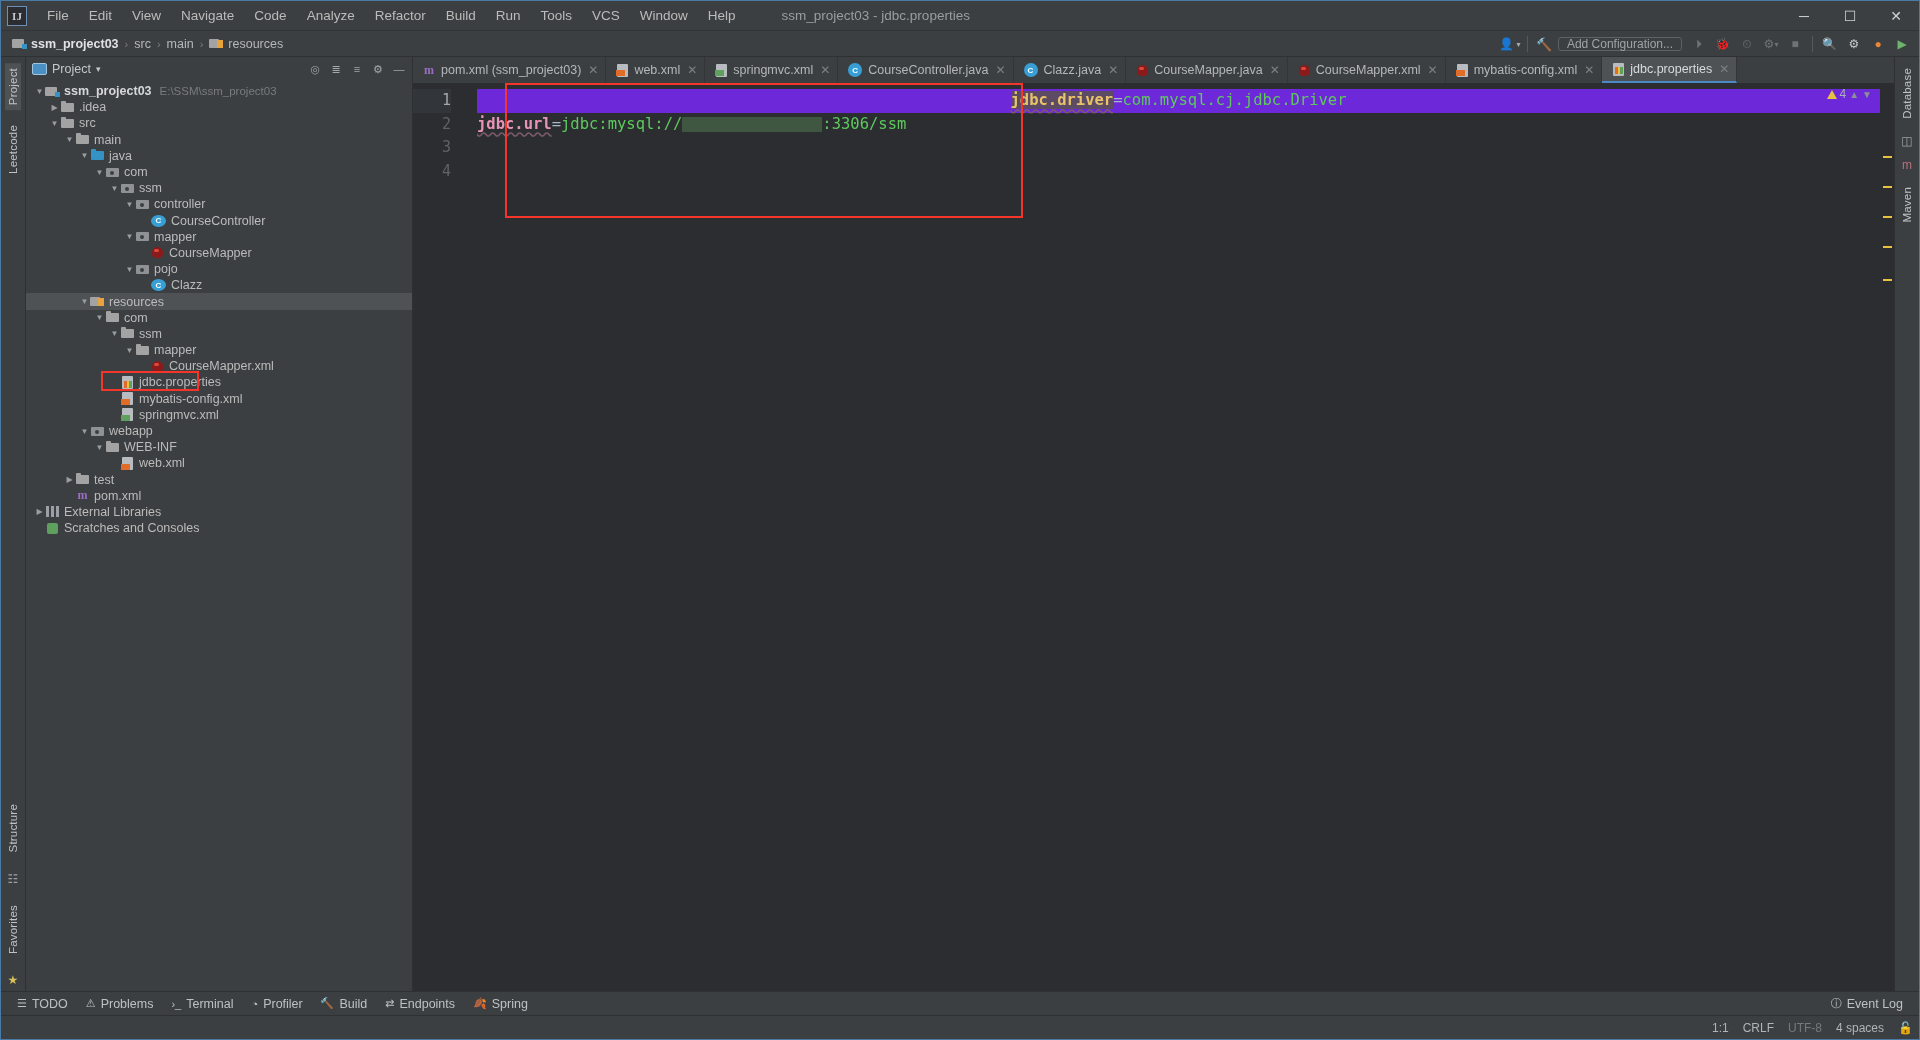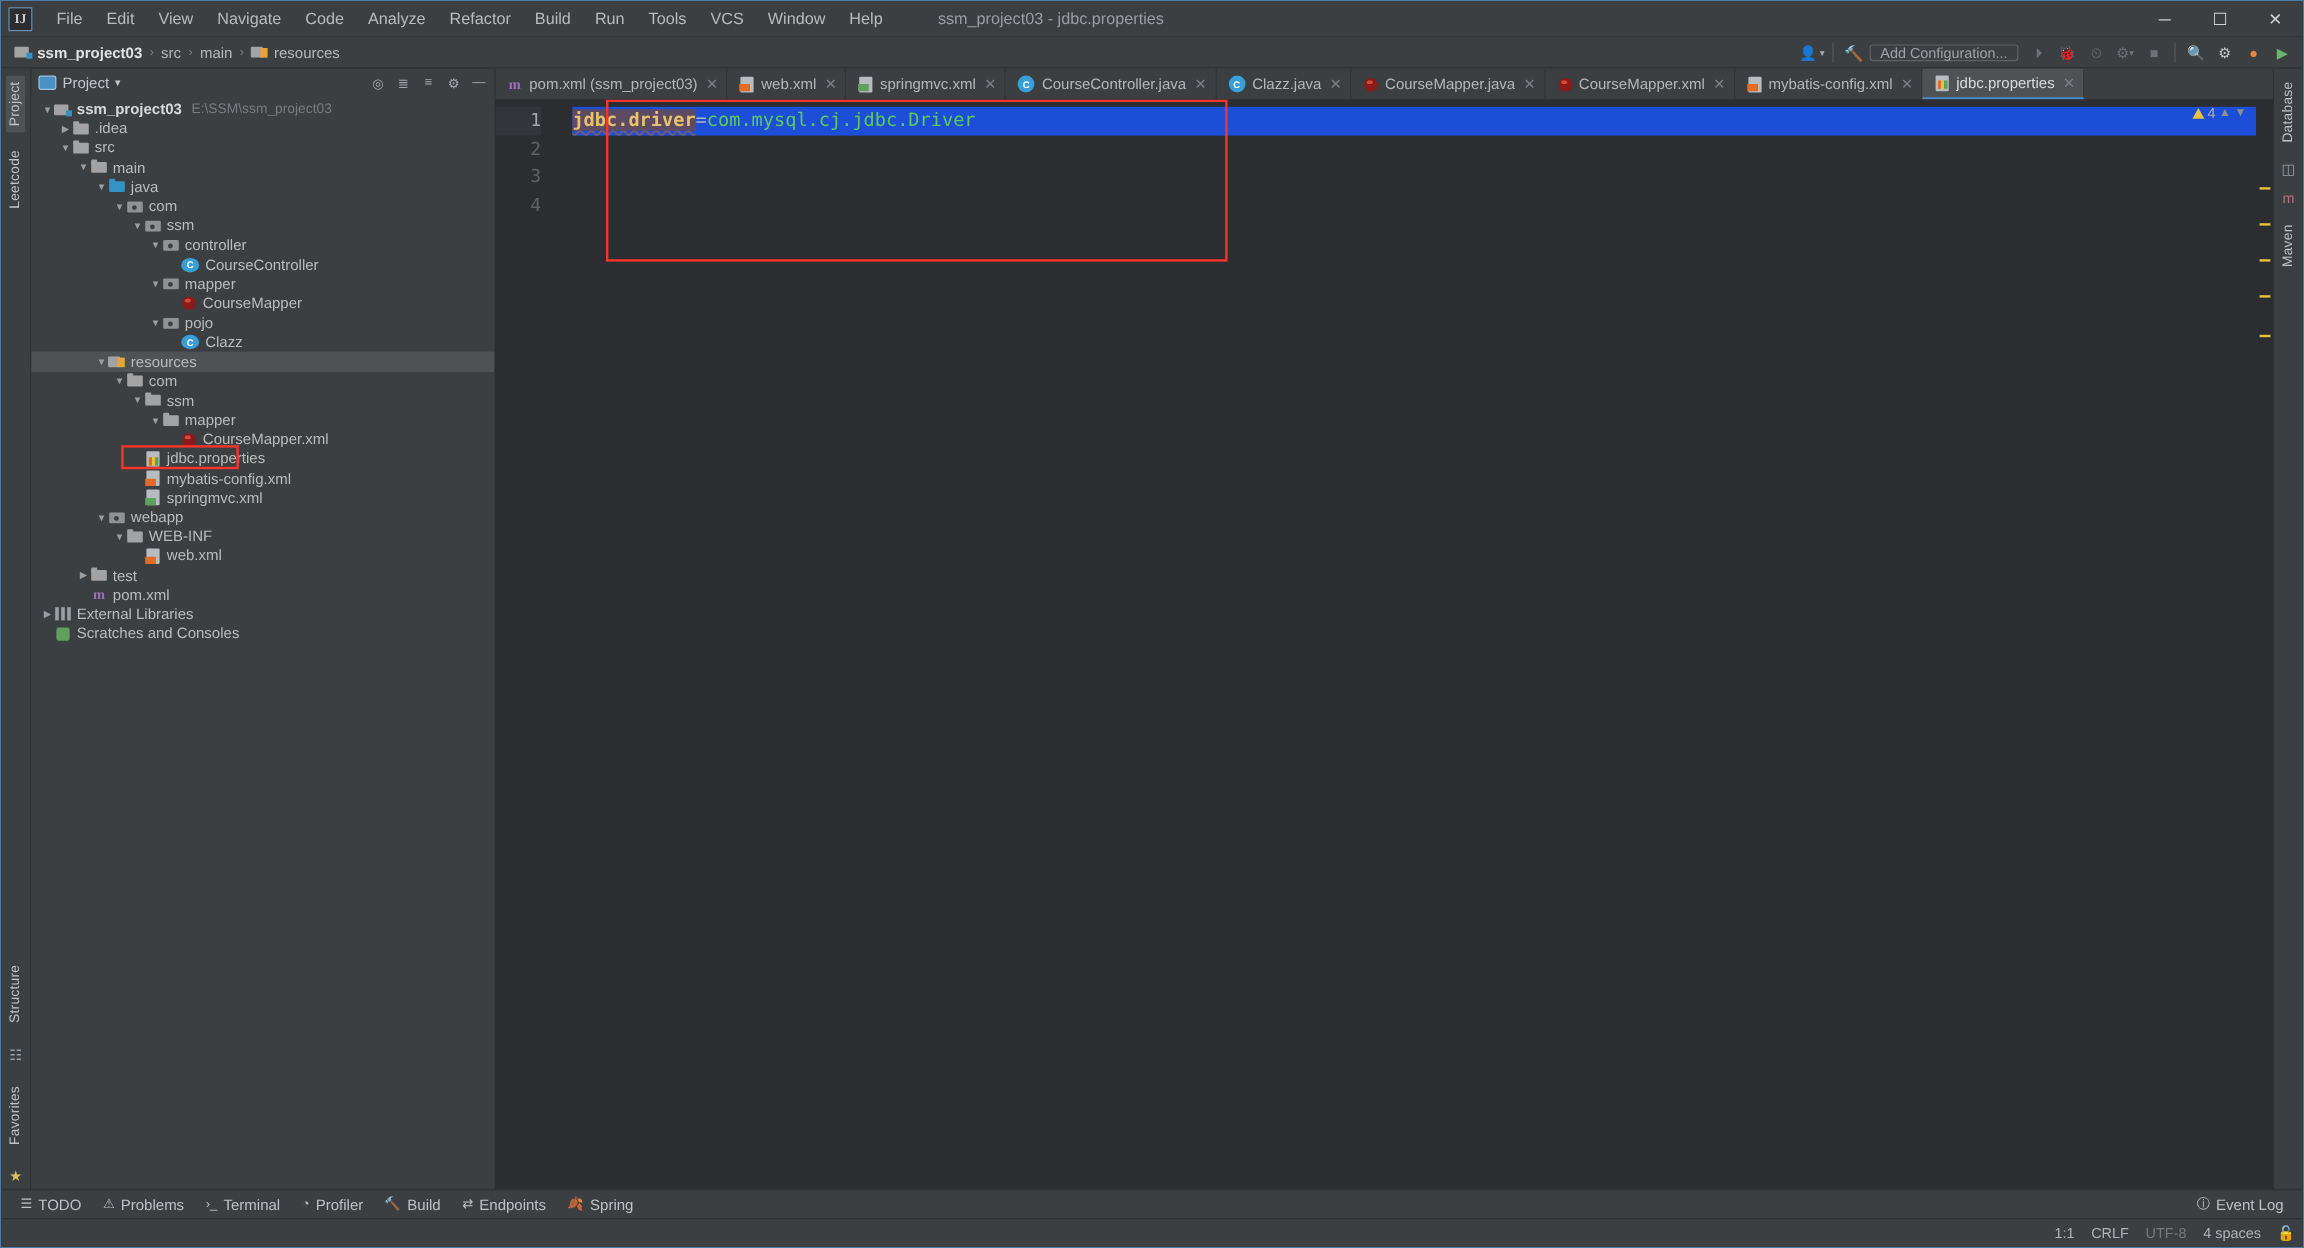--- a/index.html
+++ b/index.html
@@ -300,21 +300,21 @@
   .code {
     flex: 1;
     font-family: "DejaVu Sans Mono", monospace;
     font-size: 15.5px;
     padding-top: 6px;
     padding-left: 14px;
     position: relative;
     overflow: hidden;
   }
   .cline { height: 23.5px; line-height: 23.5px; white-space: pre; }
-  .cline.cur { background: #1d4ed8; }
+  .cline.cur { background: #6d28d9; text-align: center; }
   .k-key { color: #e794b8; font-weight: bold; text-decoration: underline; text-decoration-style: wavy; text-decoration-color:#7a5a6a; text-underline-offset:3px;}
   .k-key.sel { background:#5d4a63; color:#e8c36a; }
   .k-eq  { color: #a9b7c6; }
   .k-val { color: #5dc95d; }
   .k-redacted {
     display:inline-block;
     background:#3f5640;
     color: transparent;
     border-radius:1px;
     filter: blur(0.3px);
@@ -668,20 +668,21 @@
       <div class="editor-main">
         <div class="gutter" id="gutter">
             <div class="cur">1</div>
             <div>2</div>
             <div>3</div>
             <div>4</div>
           </div>
         <div class="code" id="code">
 
         <div class="cline cur"><span class="k-key sel">jdbc.driver</span><span class="k-eq">=</span><span class="k-val">com.mysql.cj.jdbc.Driver</span></div>
+            <div class="cline"><span class="k-key">jdbc.url</span><span class="k-eq">=</span><span class="k-val">jdbc:mysql://</span><span class="k-redacted" style="width: 140px; height: 15px;">&nbsp;</span><span class="k-val">:3306/ssm</span></div>
             <div class="code-hl" style="left:42px; top:0px; width:518px; height:135px;"></div>
           </div>
         <div class="markers">
           <div class="mk" style="top:73px;"></div>
           <div class="mk" style="top:103px;"></div>
           <div class="mk" style="top:133px;"></div>
           <div class="mk" style="top:163px;"></div>
           <div class="mk" style="top:196px;"></div>
         </div>
         <div class="warn-chip">

